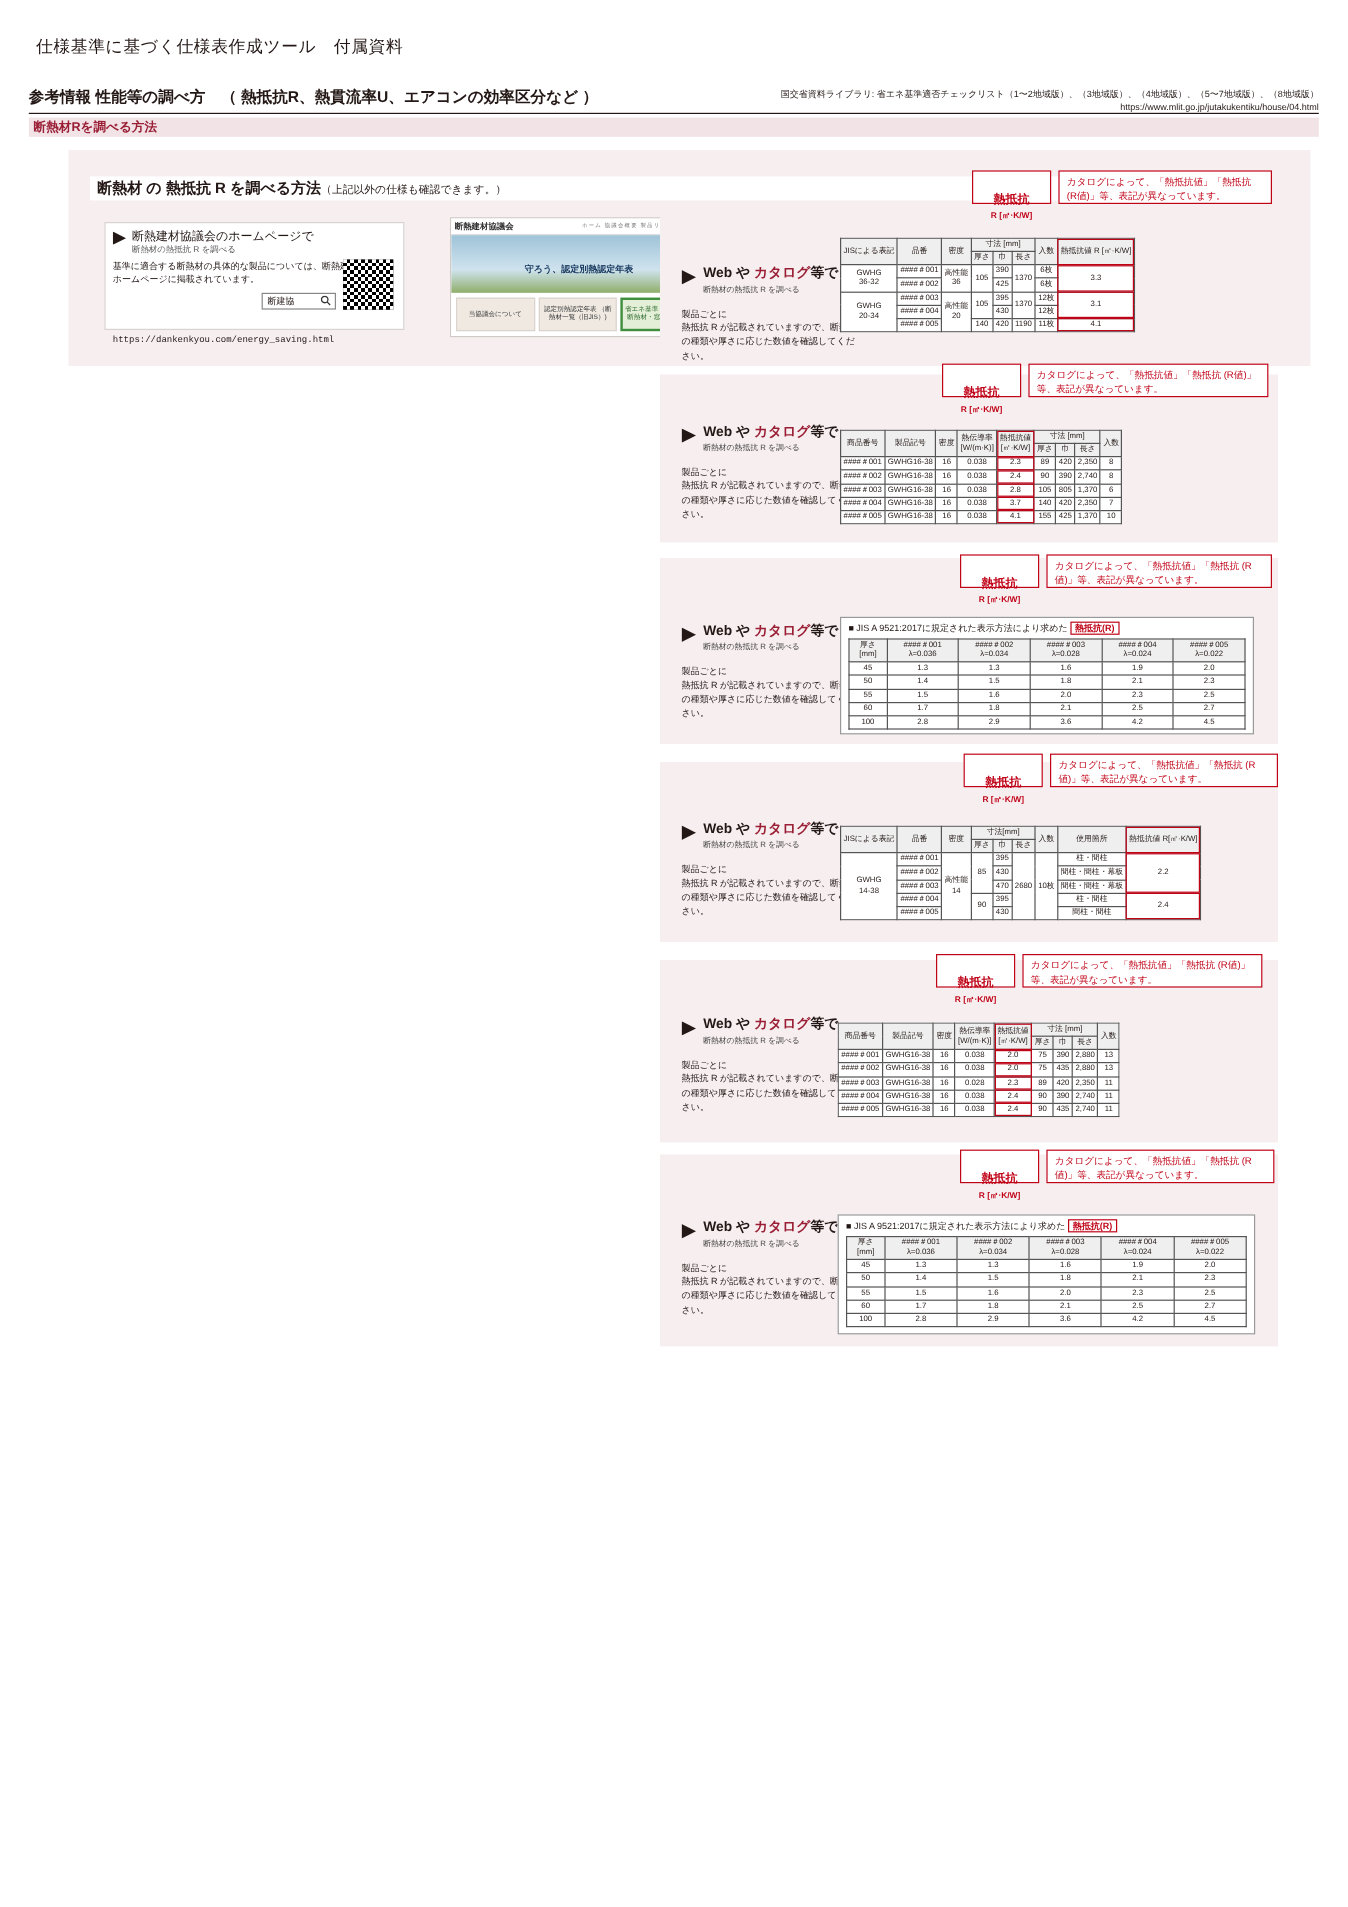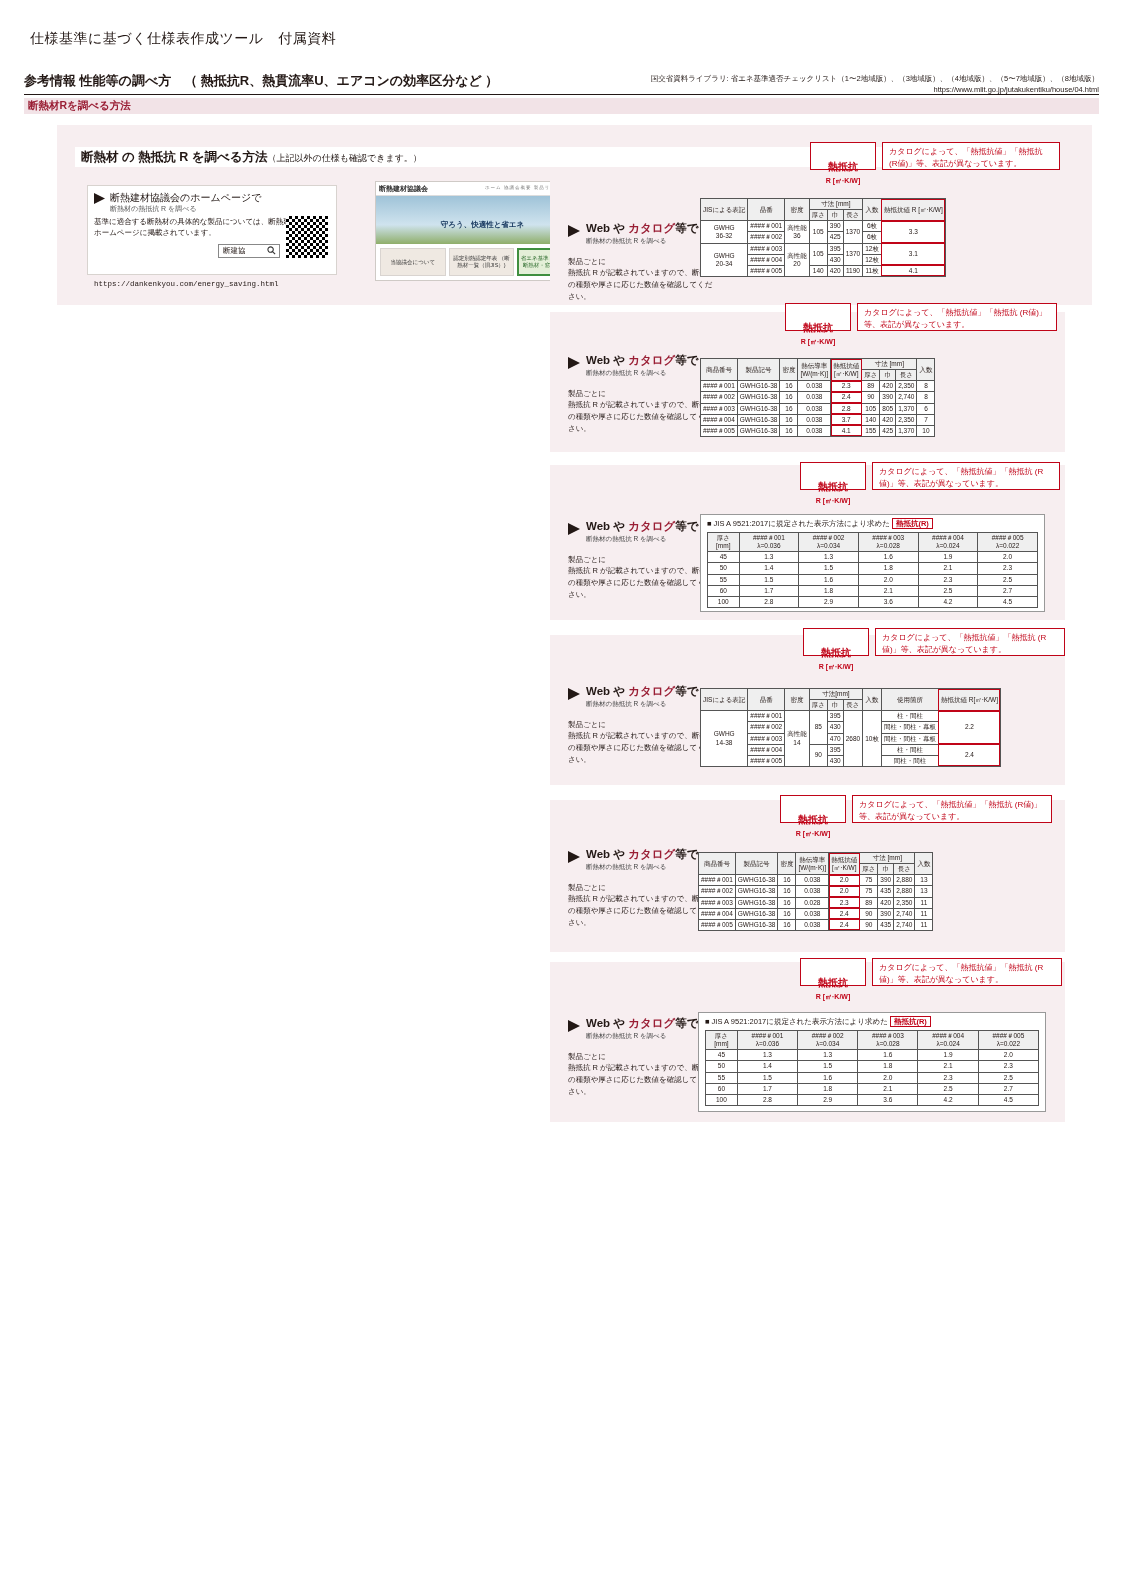--- a/index.html
+++ b/index.html
@@ -194,21 +194,21 @@
       </div>
       <div class="url">https://dankenkyou.com/energy_saving.html</div>
     </div>
 
     <div class="thumb">
       <div class="tbar">
         <span class="logo">断熱建材協議会</span>
         <span class="menu">ホーム  協議会概要  製品リスト  お問合せ</span>
       </div>
       <div class="hero">
-        <span class="cap">守ろう、快適性と省エネ</span>
+        <span class="cap">守ろう、認定別熱認定年表</span>
       </div>
       <div class="tiles">
         <div class="tile">当協議会について</div>
         <div class="tile">認定別熱認定年表
 （断熱材一覧（旧JIS）)</div>
         <div class="tile green">省エネ基準（旧告示等）
 断熱材・窓
 製品リスト</div>
       </div>
     </div>

